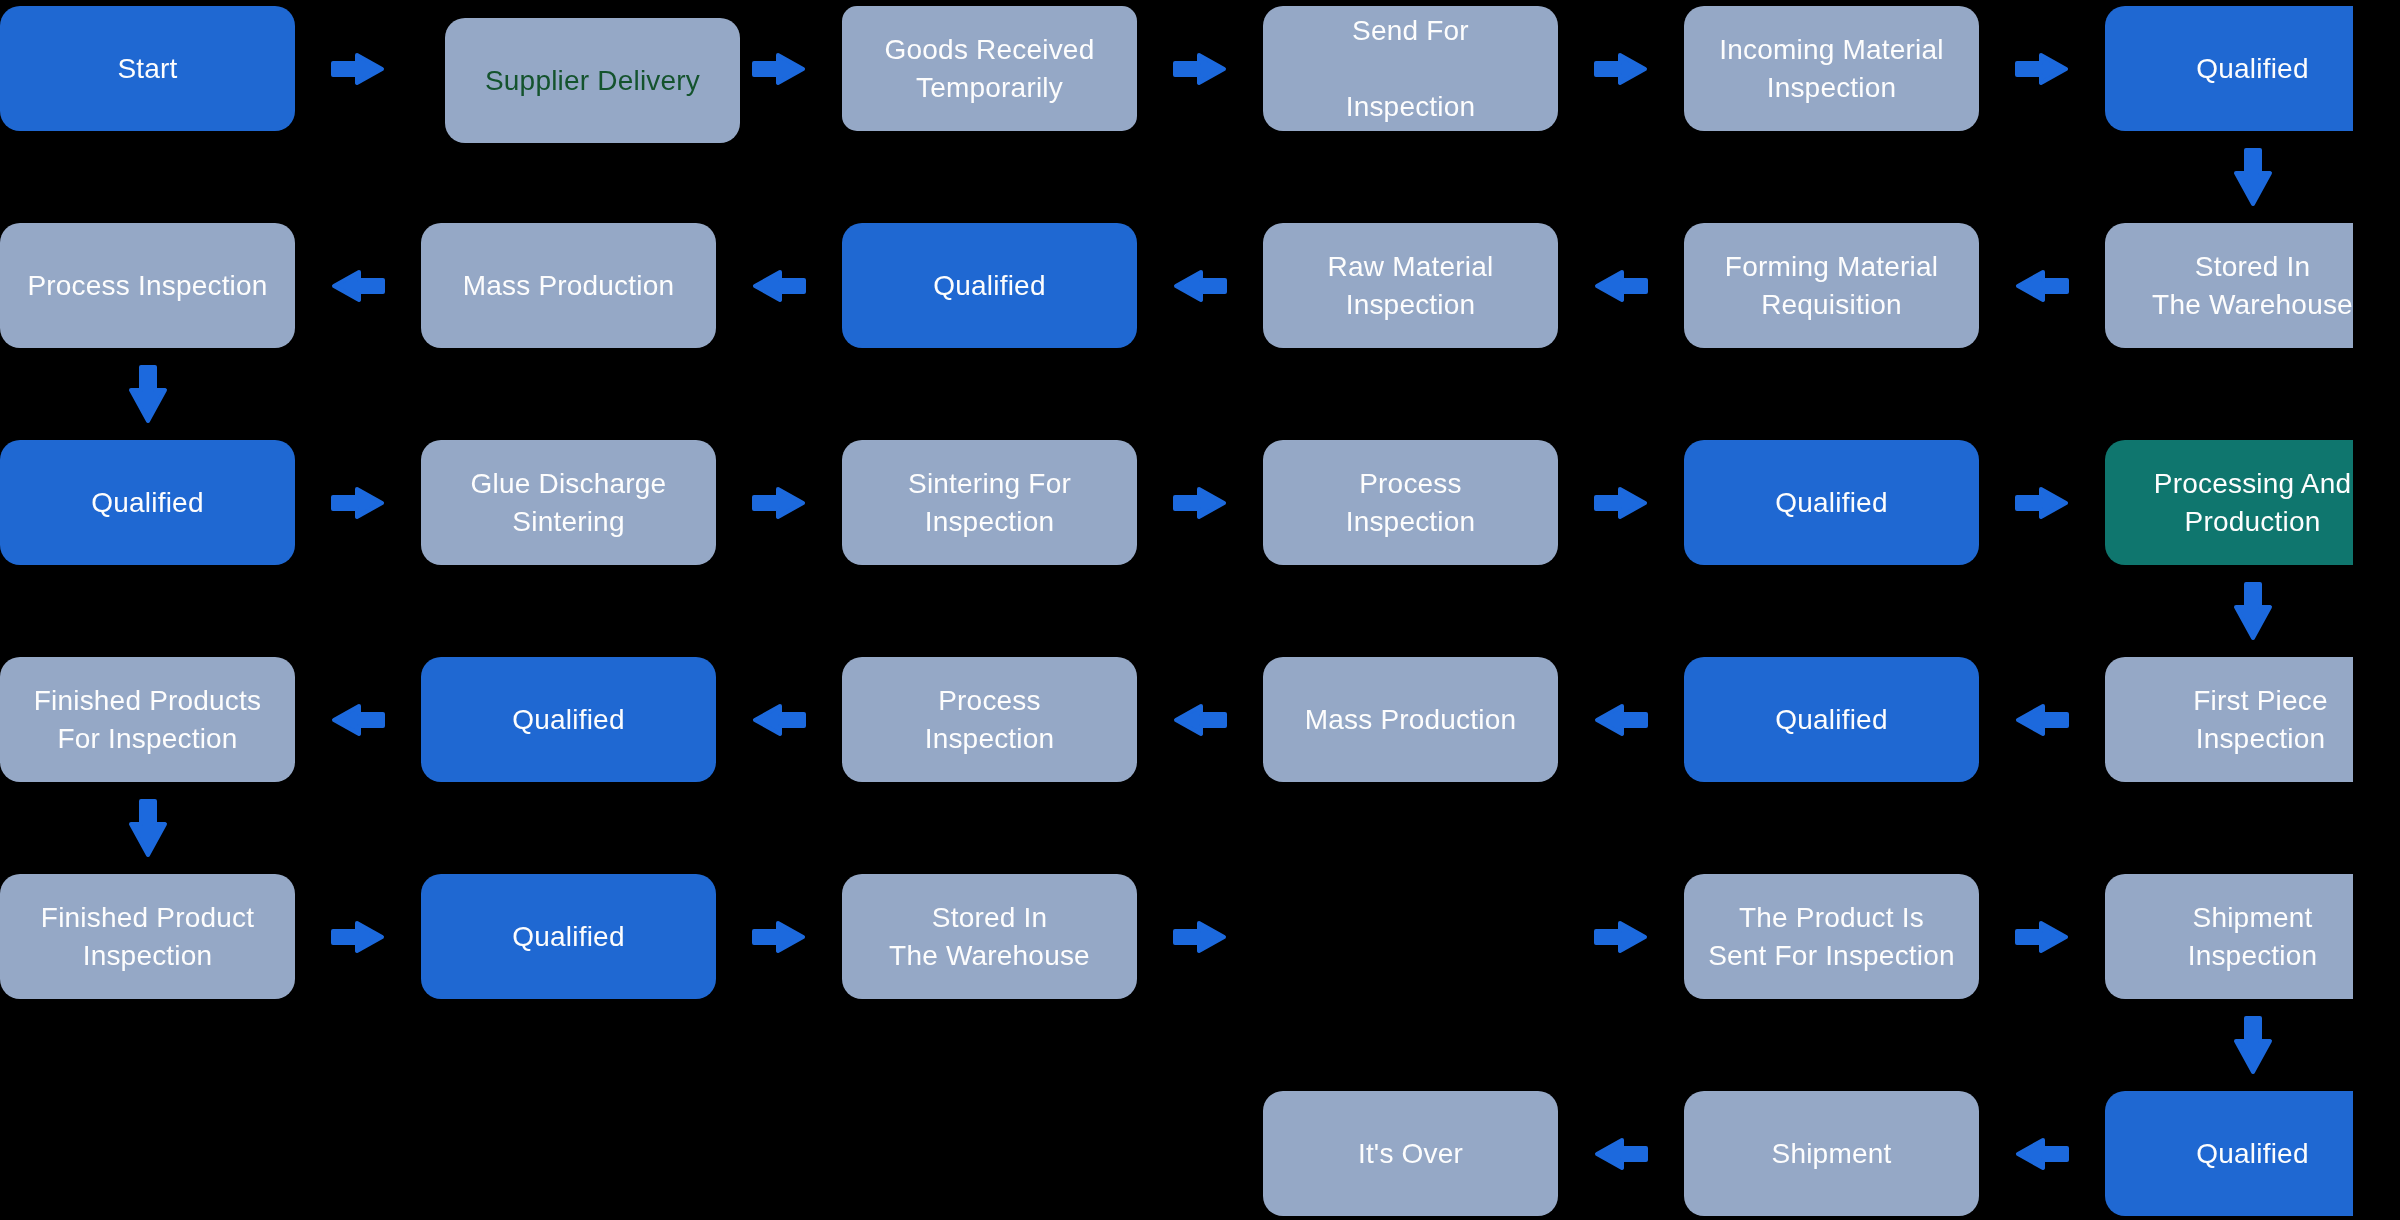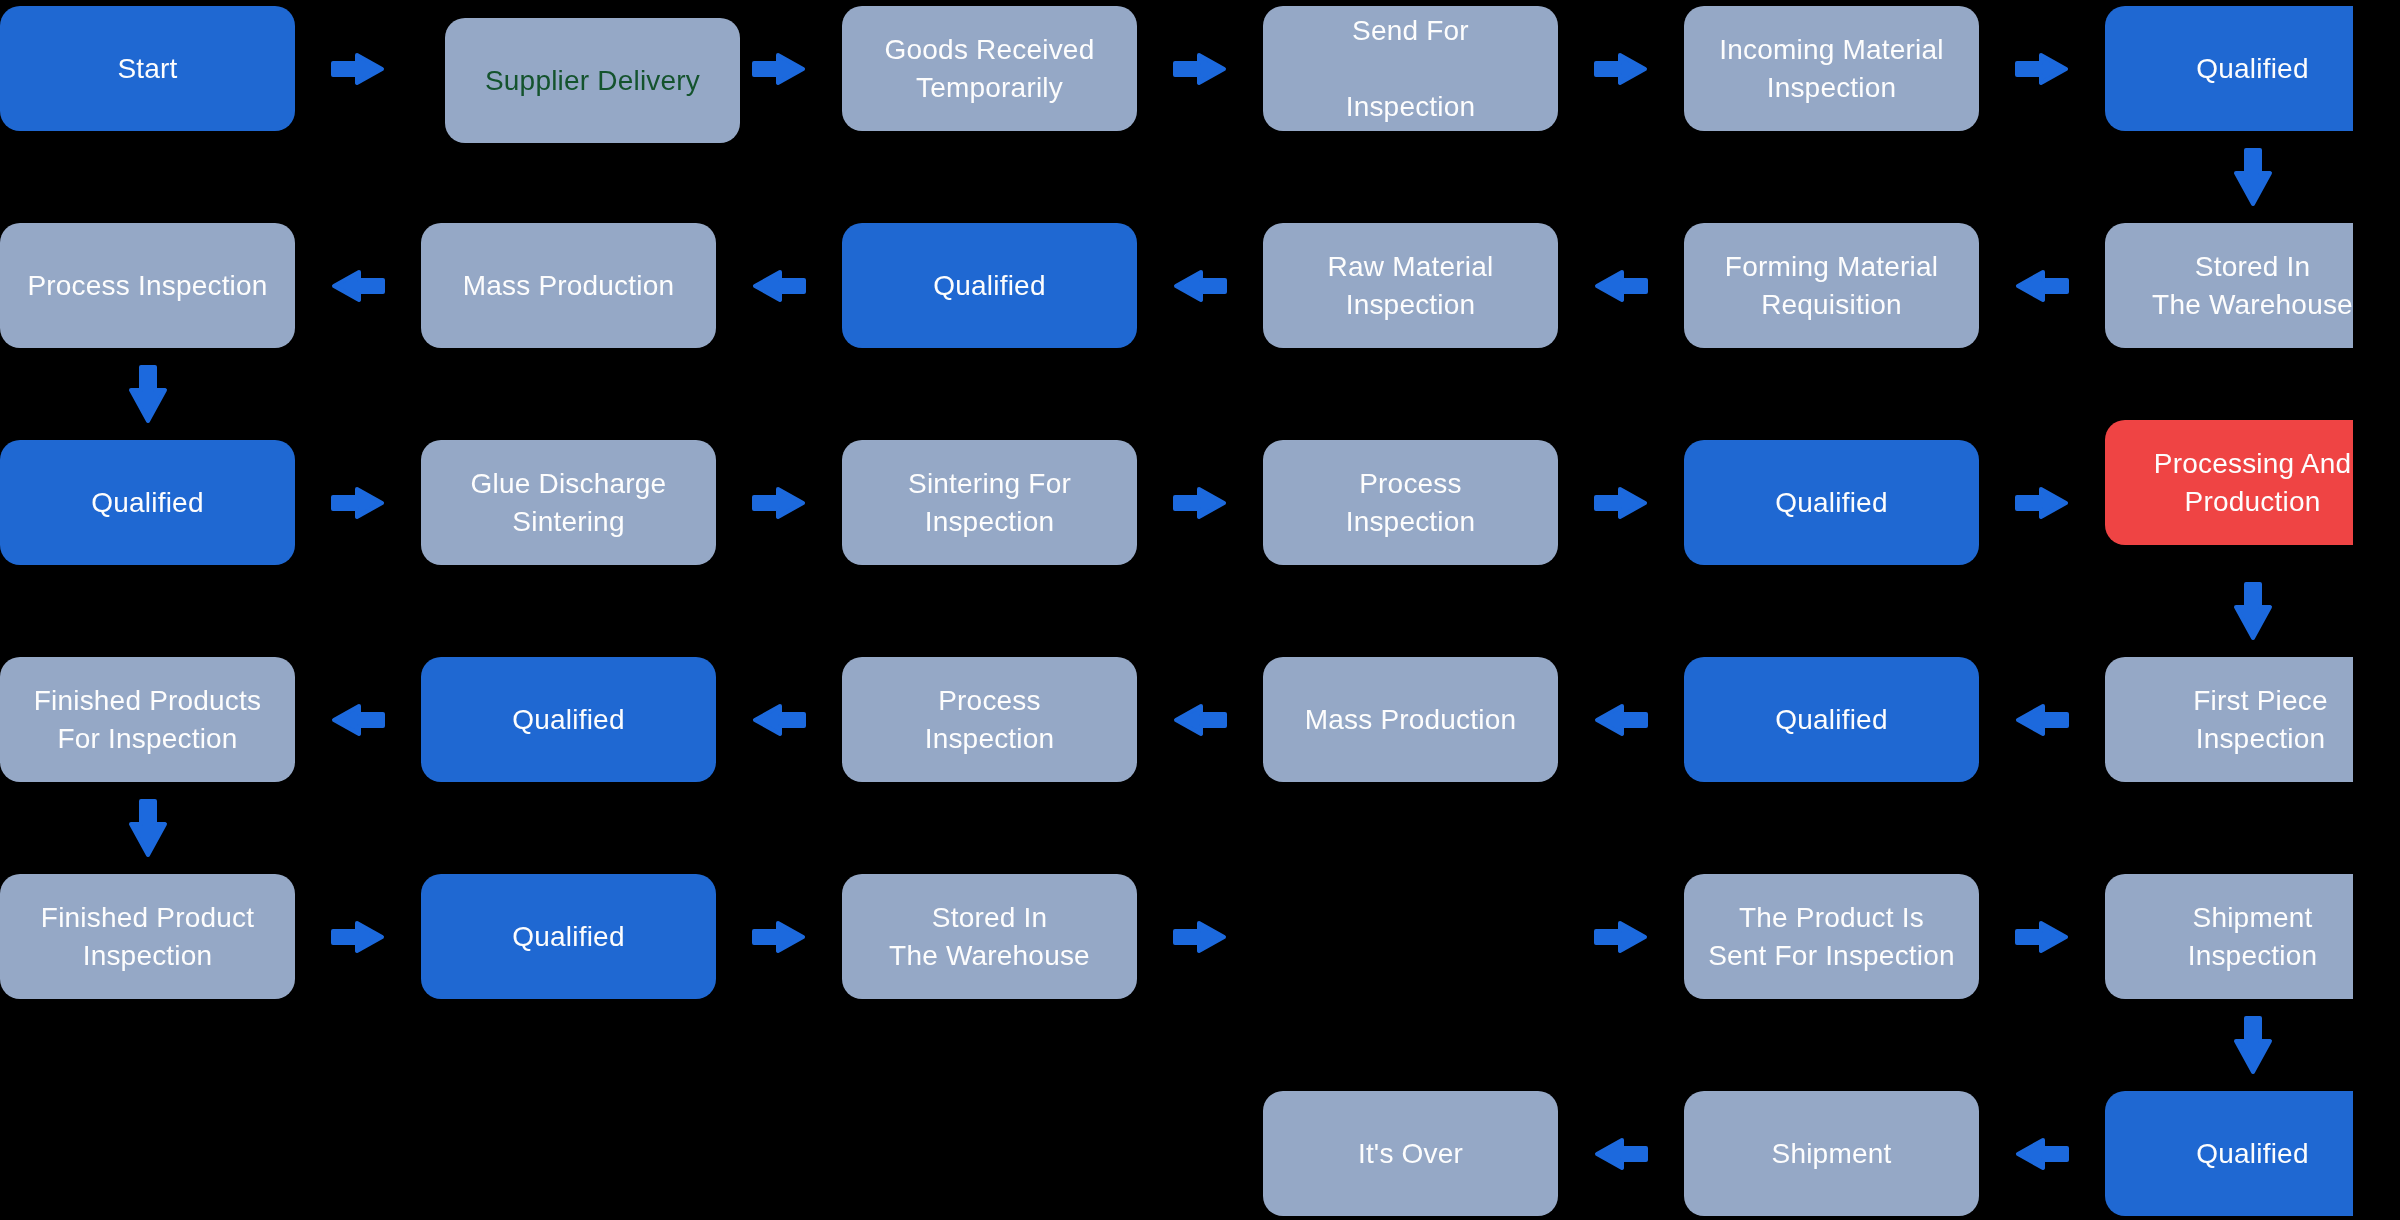--- a/index.html
+++ b/index.html
@@ -43,21 +43,21 @@
 </head>
 <body>
 
 <div id="flowchart-canvas" style="background: rgb(0, 0, 0);">
     <div class="node" style="left: 0px; top: 6px; background: rgb(31, 104, 210); color: rgb(253, 253, 253);">
       <span class="line">Start</span>
     </div>
     <div class="node" style="left: 445px; top: 6px; background: rgb(149, 168, 198); color: #14532d; margin-top: 12px;">
       <span class="line">Supplier Delivery</span>
     </div>
-    <div class="node" style="left: 842px; top: 6px; background: rgb(149, 168, 198); color: rgb(253, 253, 253);">
+    <div class="node" style="left: 842px; top: 6px; background: rgb(149, 168, 198); color: rgb(253, 253, 253); border-radius: 15px;">
       <span class="line">Goods Received</span>
       <span class="line">Temporarily</span>
     </div>
     <div class="node" style="left: 1263px; top: 6px; background: rgb(149, 168, 198); color: rgb(253, 253, 253); gap: 38px;">
       <span class="line">Send For</span>
       <span class="line">Inspection</span>
     </div>
     <div class="node" style="left: 1684px; top: 6px; background: rgb(149, 168, 198); color: rgb(253, 253, 253);">
       <span class="line">Incoming Material</span>
       <span class="line">Inspection</span>
@@ -97,21 +97,21 @@
       <span class="line">Sintering For</span>
       <span class="line">Inspection</span>
     </div>
     <div class="node" style="left: 1263px; top: 440px; background: rgb(149, 168, 198); color: rgb(253, 253, 253);">
       <span class="line">Process</span>
       <span class="line">Inspection</span>
     </div>
     <div class="node" style="left: 1684px; top: 440px; background: rgb(31, 104, 210); color: rgb(253, 253, 253);">
       <span class="line">Qualified</span>
     </div>
-    <div class="node" style="left: 2105px; top: 420px; background: #ef4444; color: rgb(253, 253, 253);">
+    <div class="node" style="left: 2105px; top: 440px; background: #0f766e; color: rgb(253, 253, 253);">
       <span class="line">Processing And</span>
       <span class="line">Production</span>
     </div>
     <div class="node" style="left: 0px; top: 657px; background: rgb(149, 168, 198); color: rgb(253, 253, 253);">
       <span class="line">Finished Products</span>
       <span class="line">For Inspection</span>
     </div>
     <div class="node" style="left: 421px; top: 657px; background: rgb(31, 104, 210); color: rgb(253, 253, 253);">
       <span class="line">Qualified</span>
     </div>

